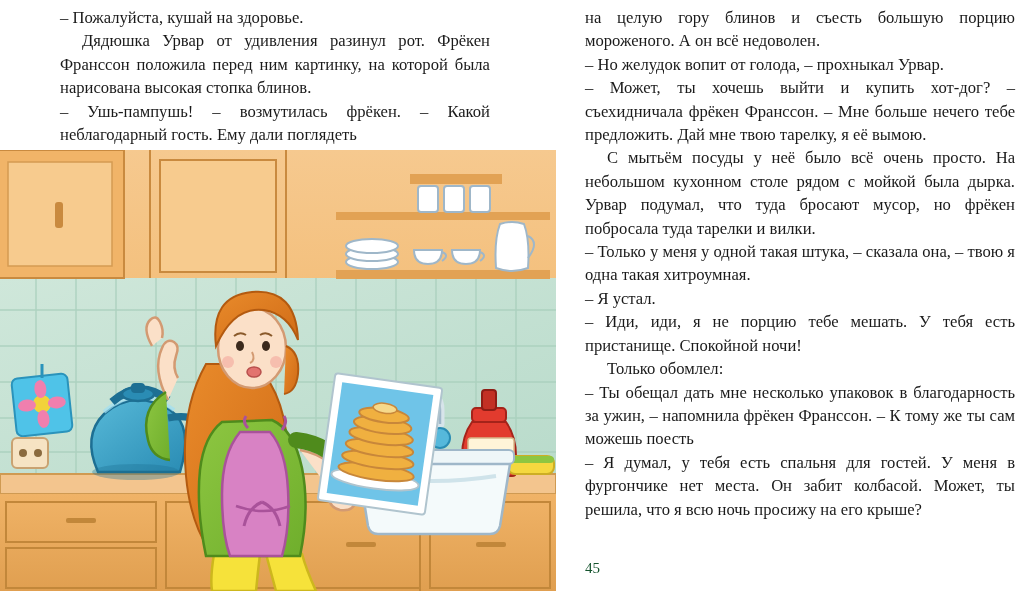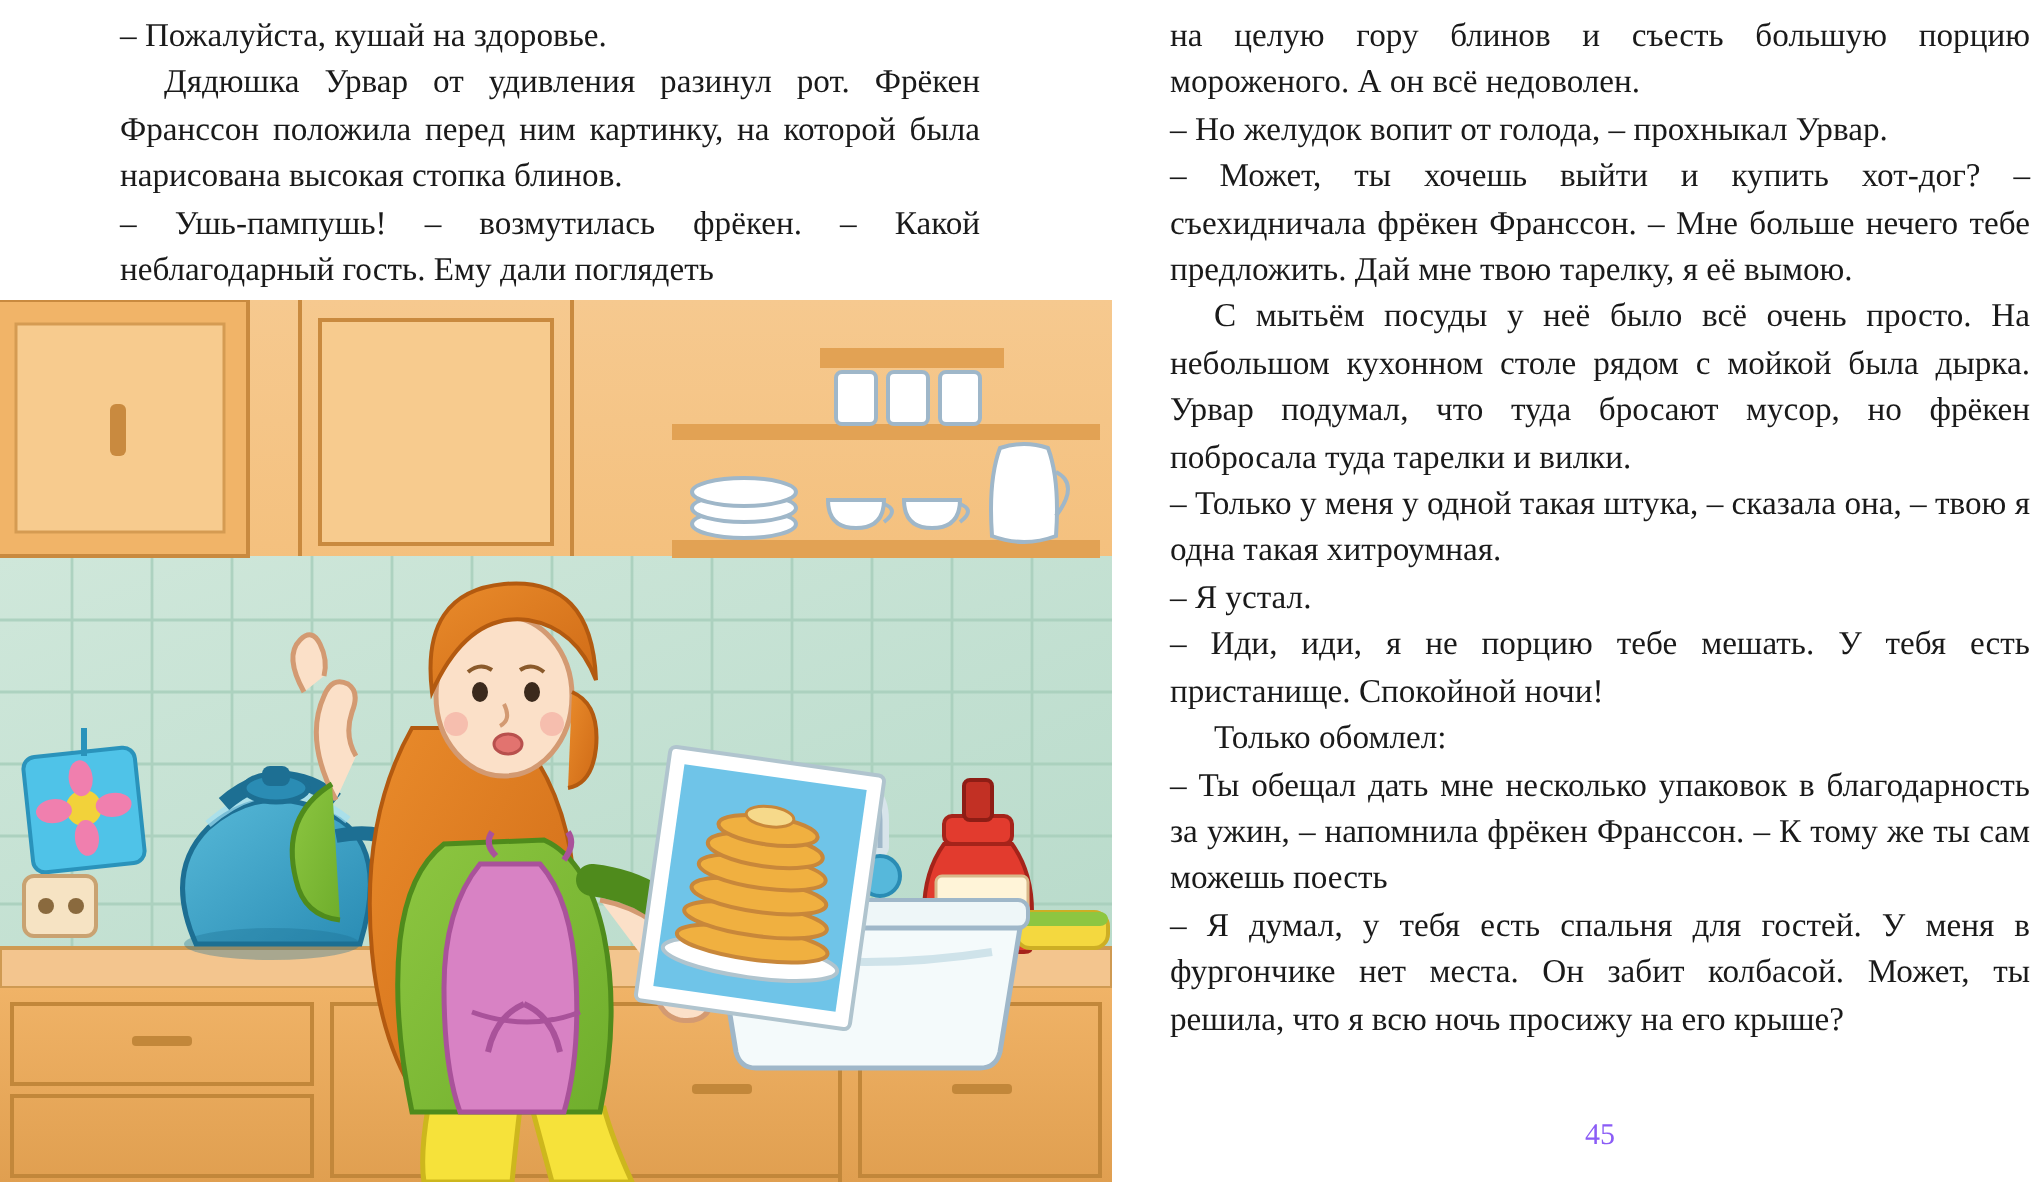--- a/index.html
+++ b/index.html
@@ -50,23 +50,22 @@
   }
   .right-text-block {
     padding-top: 6px;
     font-family: Liberation Serif, serif;
   }
   .page-number {
     position: absolute;
     left: 585px;
     width: 430px;
     top: 560px;
-    text-align: center;
     font-size: 15px;
-    color: #8b5cf6;
+    color: #14532d;
   }
   
   .illus {
     position: absolute;
     left: 0;
     top: 150px;
     width: 556px;
     height: 441px;
     overflow: hidden;
   }

